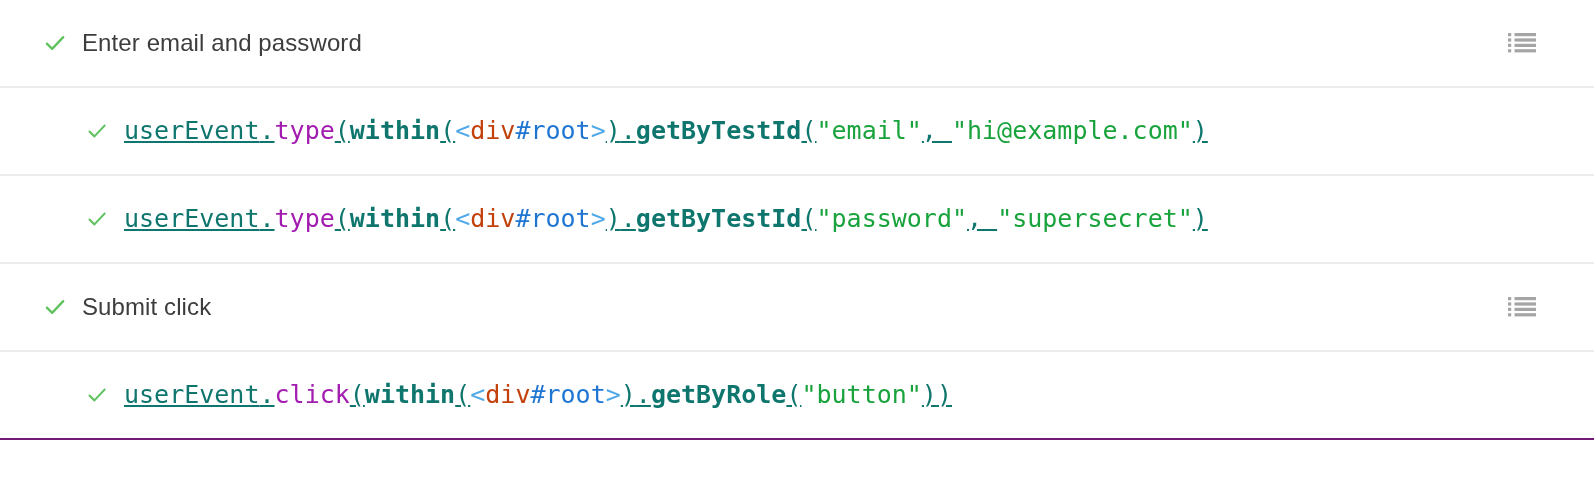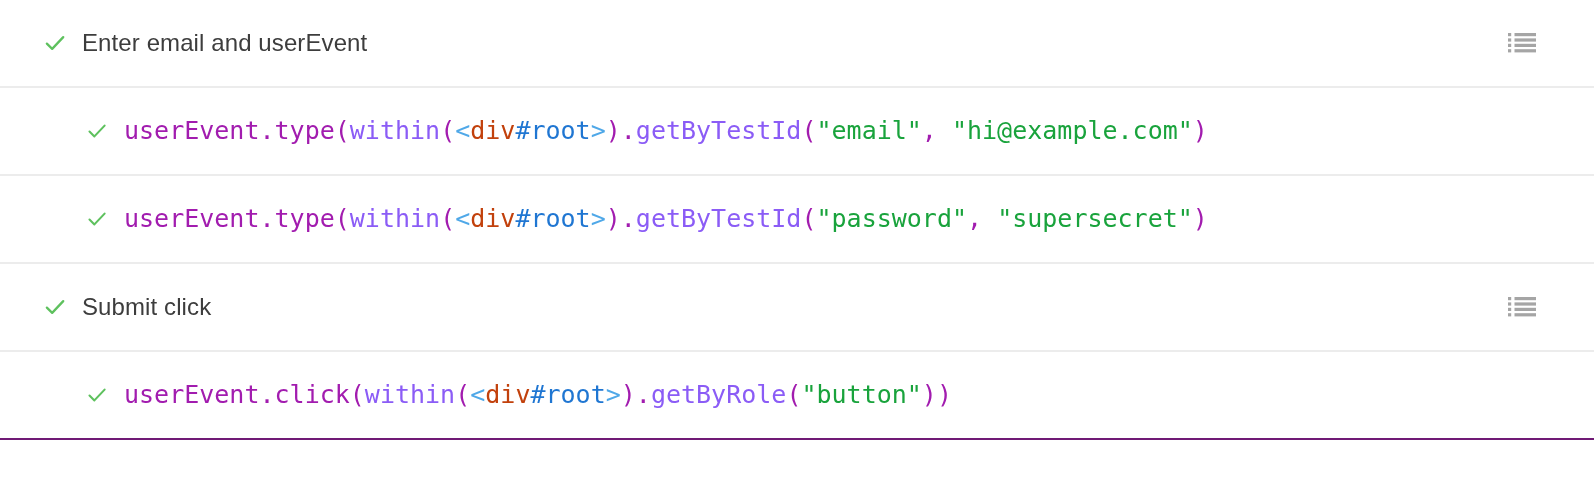--- a/index.html
+++ b/index.html
@@ -102,39 +102,39 @@
     cursor: pointer;
   }
   .list-icon {
     display: block;
     width: 28px;
     height: 22px;
   }
   .list-icon rect { fill: #a5a5a5; }
 
   
-  .tok-plain   { color: #a21caf; }
+  .tok-plain   { color: #0f766e; text-decoration: underline; }
   .tok-method  { color: #a21caf; }
-  .tok-fn      { color: #8b5cf6; }
+  .tok-fn      { color: #0f766e; font-weight: bold; }
   .tok-tag     { color: #c2410c; }
   .tok-bracket { color: #4fa8e8; }
   .tok-id      { color: #1f76d2; }
   .tok-string  { color: #19a33c; }
 </style>
 </head>
 <body>
 
 <div class="test-results" id="results-root">
     <div class="row row-suite">
       <span class="check-wrap">
         <svg class="check-icon" viewBox="0 0 24 24">
           <path d="M4.5 12.6 L9.4 17.4 L19.6 6.6"></path>
         </svg>
       </span>
-      <span class="row-label">Enter email and userEvent</span>
+      <span class="row-label">Enter email and password</span>
       <div class="list-icon-btn">
         <svg class="list-icon" viewBox="0 0 28 22">
           <rect x="0" y="1" width="3.2" height="3.2"></rect>
           <rect x="6.5" y="1" width="21.5" height="3.2"></rect>
           <rect x="0" y="6.4" width="3.2" height="3.2"></rect>
           <rect x="6.5" y="6.4" width="21.5" height="3.2"></rect>
           <rect x="0" y="11.8" width="3.2" height="3.2"></rect>
           <rect x="6.5" y="11.8" width="21.5" height="3.2"></rect>
           <rect x="0" y="17.200000000000003" width="3.2" height="3.2"></rect>
           <rect x="6.5" y="17.200000000000003" width="21.5" height="3.2"></rect>

